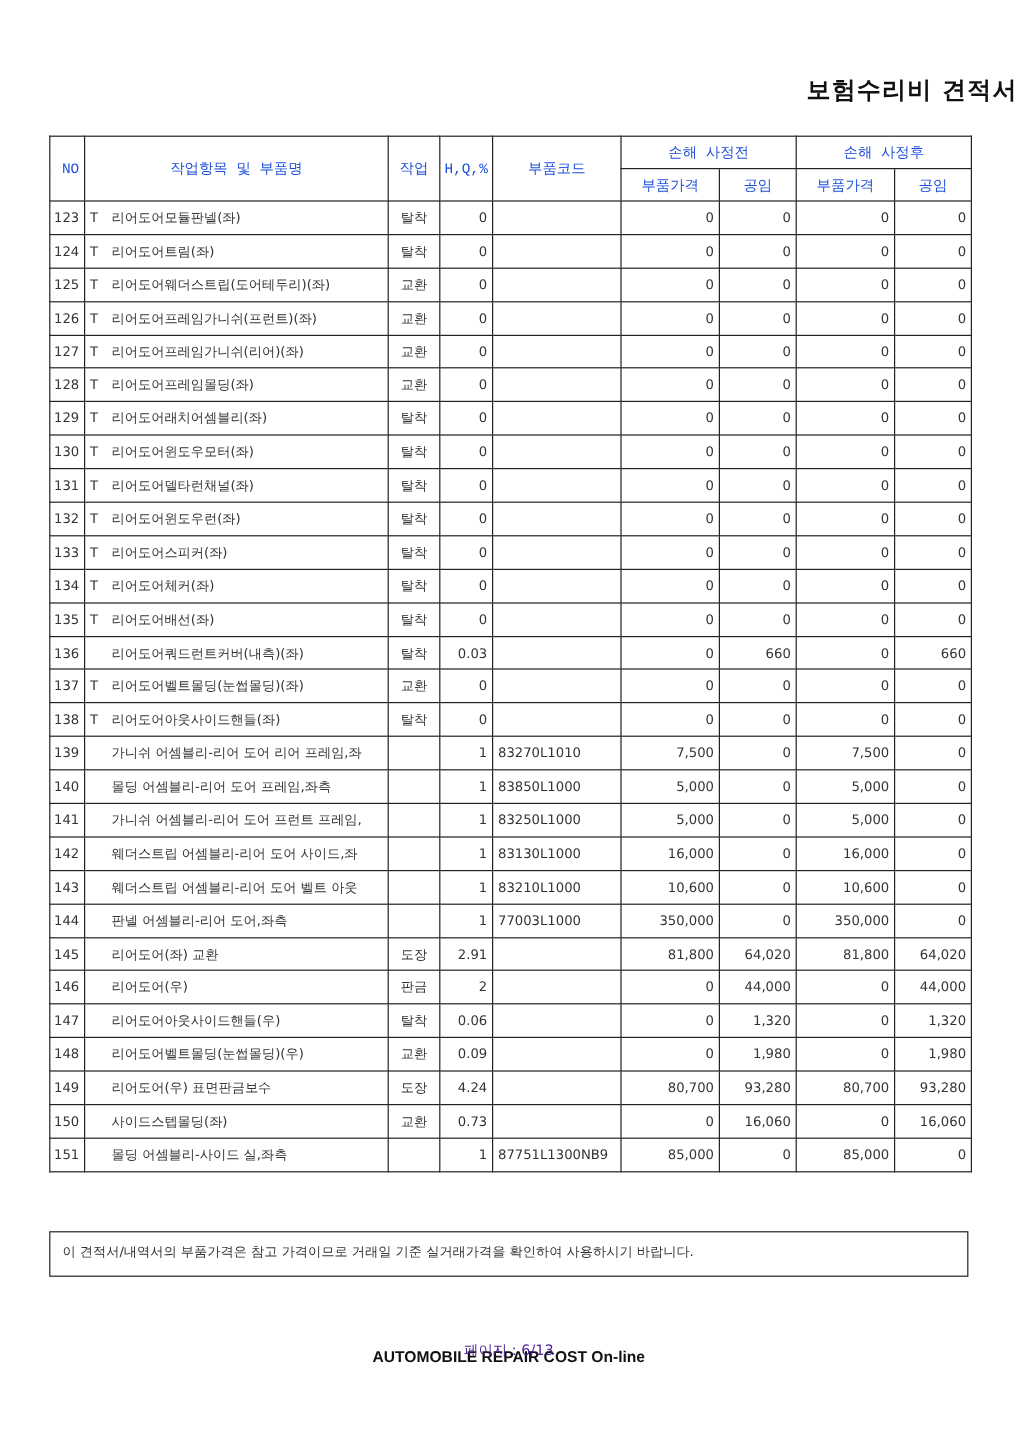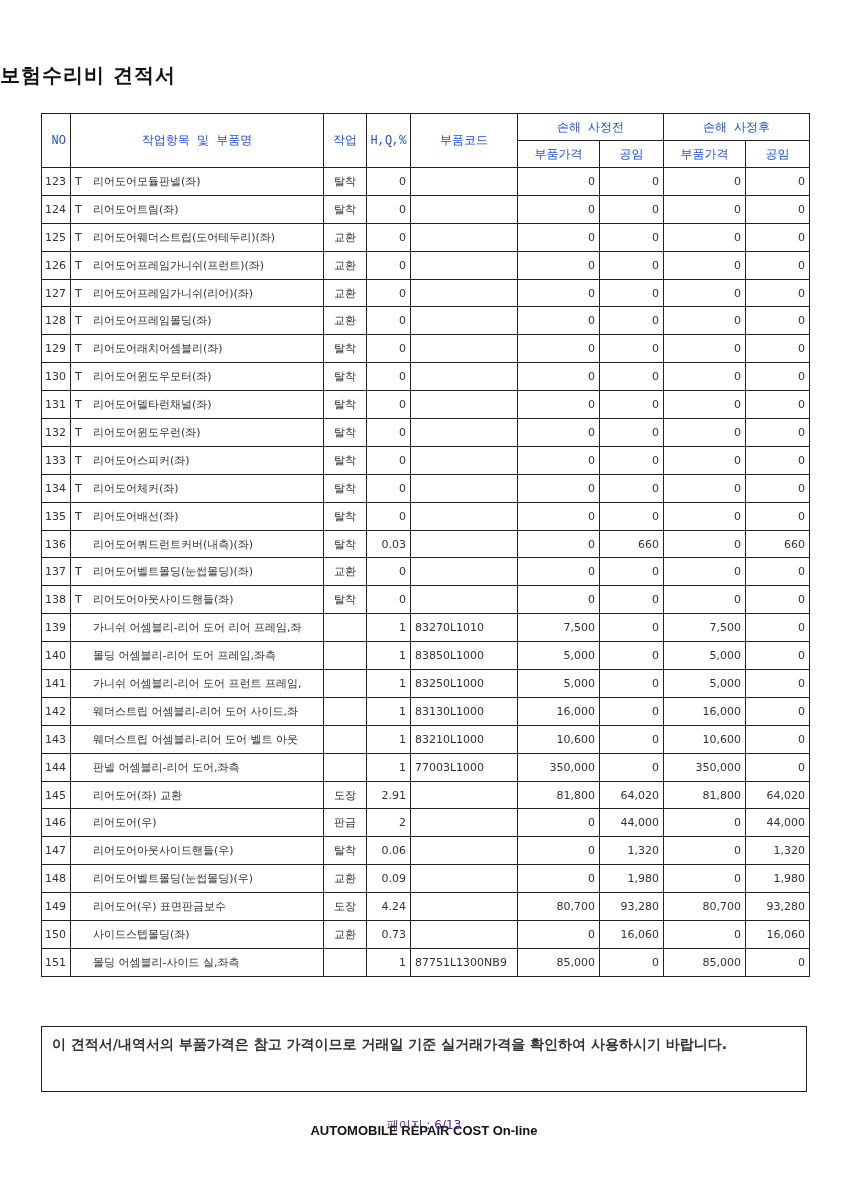--- a/index.html
+++ b/index.html
@@ -1,33 +1,33 @@
 <!DOCTYPE html>
 <html><head>
   <meta charset="utf-8">
   <style>
     html, body { margin: 0; padding: 0; background: #ffffff; }
     body { width: 848px; height: 1200px; position: relative; overflow: hidden;
            font-family: "DejaVu Sans", "Liberation Sans", sans-serif; color: #222; }
-    .title { position: absolute; left: 0; top: 62px; width: 848px; text-align: left;
+    .title { position: absolute; left: 0; top: 62px; width: 848px; text-align: right;
              font-size: 20px; font-weight: bold; color: #111; letter-spacing: 1px; }
     table.est { position: absolute; left: 41px; top: 113px; border-collapse: collapse;
                 table-layout: fixed; width: 768px; font-size: 11px; }
     table.est td, table.est th { border: 1.5px solid #222; padding: 0 4px; white-space: nowrap;
                 overflow: hidden; font-weight: normal; color: #333; }
     table.est th { height: 26px; text-align: center; font-size: 12px; color: #1d4ed8; font-family: Liberation Mono, monospace; }
     table.est td { height: 26.9px; }
     .c-no { text-align: left; padding-left: 3px !important; }
     .c-name { text-align: left; }
     .c-name .t { display: inline-block; width: 18px; }
     .c-work { text-align: center; }
     .num { text-align: right; }
-    .note { position: absolute; left: 41px; top: 1026px; width: 766px; height: 66px;
-            border: 1.5px solid #222; font-size: 14px; color: #333; box-sizing: border-box;
-            padding: 9px 0 0 10px; font-weight: bold; }
+    .note { position: absolute; left: 41px; top: 1026px; width: 766px; height: 38px;
+            border: 1.5px solid #222; font-size: 11px; color: #333; box-sizing: border-box;
+            padding: 9px 0 0 10px; }
     .footer-brand { position: absolute; left: 0; top: 1088px; width: 848px; text-align: center;
                     font-size: 13px; font-weight: bold; color: #111; font-family: "Liberation Sans", sans-serif; margin-top: 35px; }
     .footer-page { position: absolute; left: 0; top: 1117px; width: 848px; text-align: center;
                    font-size: 12px; color: #4c1d95; }
   </style>
 </head>
 <body>
 
 <div class="title">보험수리비 견적서</div>
 

